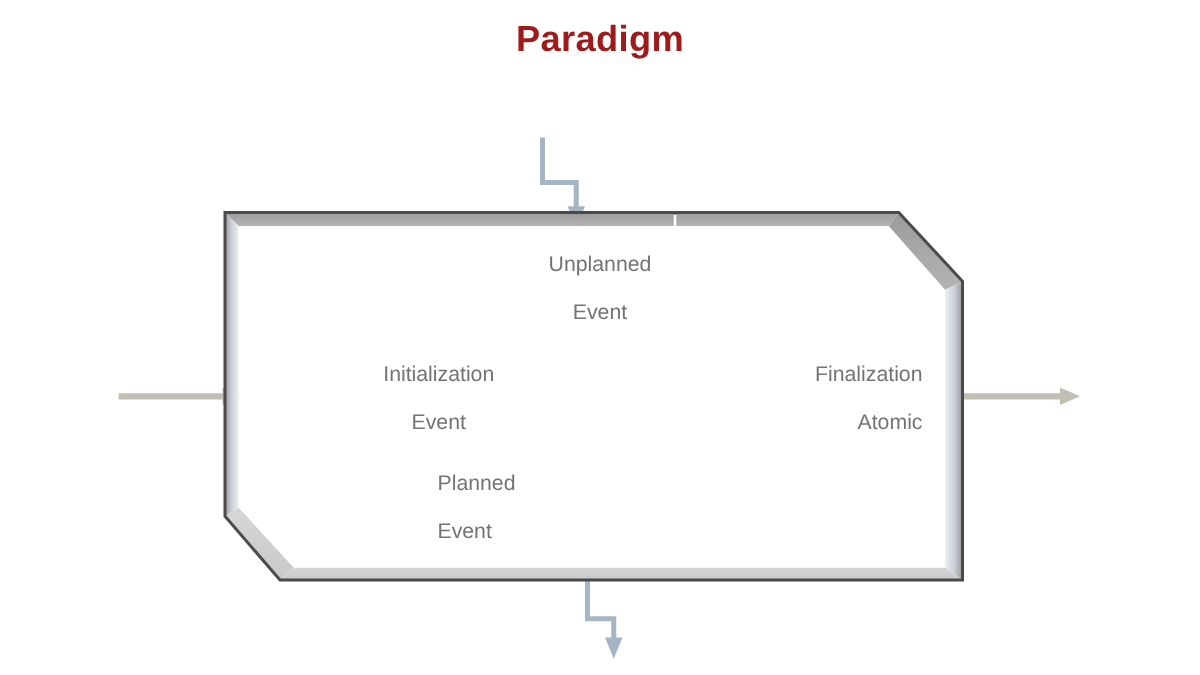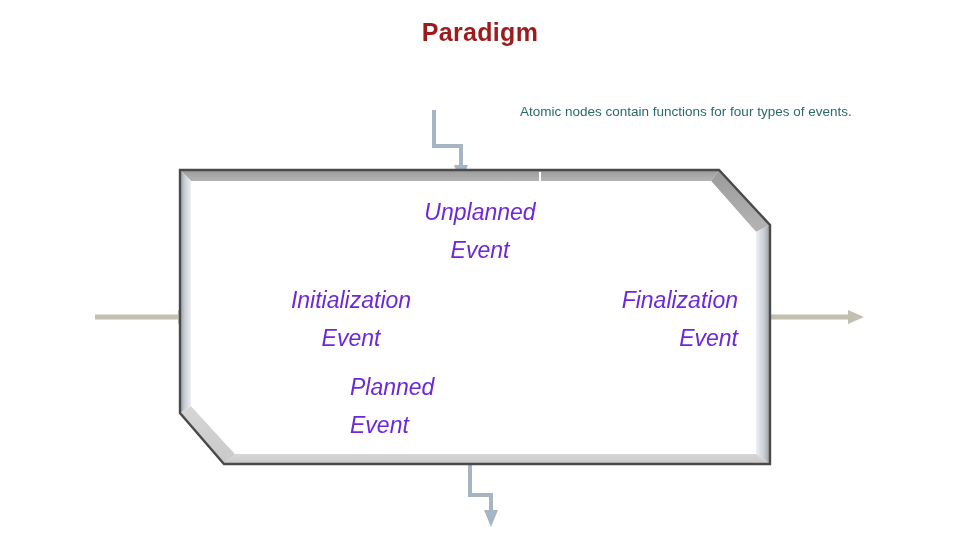--- a/index.html
+++ b/index.html
@@ -20,21 +20,21 @@
     background: #ffffff;
   }
 
   
   .title {
     position: absolute;
     left: 0;
     top: 17px;
     width: 960px;
     text-align: center;
-    font-size: 25px;
+    font-size: 29px;
     font-weight: bold;
     color: #9E1B1B;
     letter-spacing: 0.3px;
     line-height: 30px;
   }
 
   
   .annotation {
     position: absolute;
     left: 520px;
@@ -68,25 +68,24 @@
     left: 539px;
     top: 172px;
     width: 2px;
     height: 11px;
     background: #ffffff;
   }
 
   
   .lbl {
     position: absolute;
-    color: #6d28d9;
-    font-size: 23px;
+    color: #737373;
+    font-size: 17px;
     line-height: 38px;
     white-space: pre-line;
-    font-style: italic;
   }
   .lbl-unplanned {
     left: 350px;
     top: 193px;
     width: 260px;
     text-align: center;
   }
   .lbl-init {
     left: 221px;
     top: 281px;
@@ -116,21 +115,20 @@
   .conn-left    { left: 95px;  top: 305px;  width: 100px; height: 24px; }
   .conn-right   { left: 765px; top: 305px;  width: 100px; height: 24px; }
 </style>
 </head>
 <body>
 
 <div class="slide">
 
   <div class="title">Paradigm</div>
 
-  <div class="annotation">Atomic nodes contain functions for four types of events.</div>
 
   <svg class="conn conn-top" viewBox="0 0 70 80">
     <g fill="none" stroke="#A6B5C4" stroke-width="4">
       <path d="M14,2 L14,38 L41,38 L41,58"></path>
     </g>
     <polygon points="41,74 34,57 48,57" fill="#A6B5C4"></polygon>
   </svg>
 
   <svg class="conn conn-bottom" viewBox="0 0 70 80">
     <g fill="none" stroke="#A6B5C4" stroke-width="4">
@@ -191,18 +189,18 @@
 
   <div class="top-notch"></div>
 
   <div class="lbl lbl-unplanned">Unplanned
 Event</div>
 
   <div class="lbl lbl-init">Initialization
 Event</div>
 
   <div class="lbl lbl-final">Finalization
-Event</div>
+Atomic</div>
 
   <div class="lbl lbl-planned">Planned
 Event</div>
 
 </div>
 
 </body></html>

